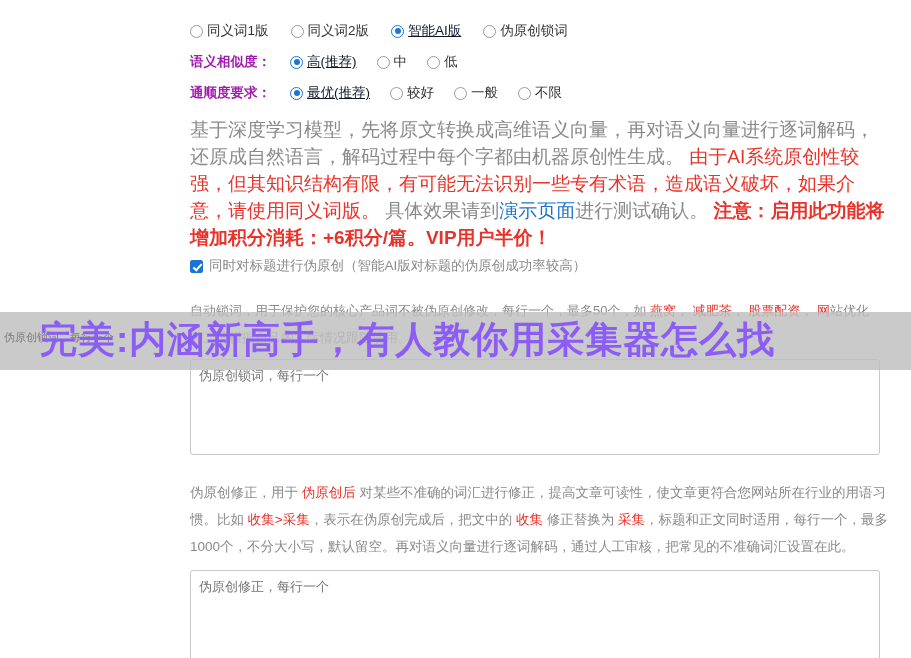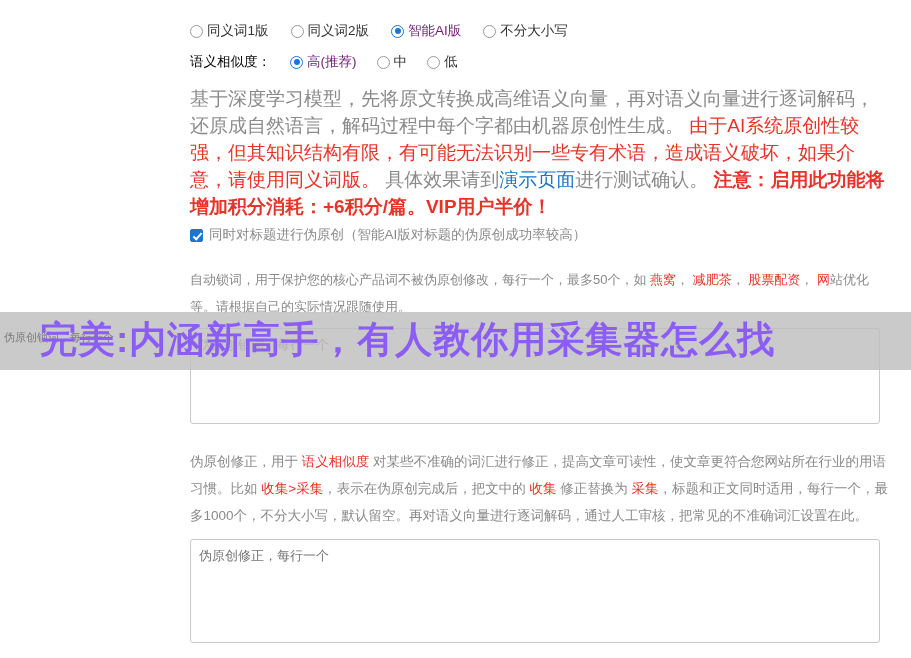--- a/index.html
+++ b/index.html
@@ -38,21 +38,21 @@
     gap: 0px;
   }
   .radio-opt {
     display: flex;
     align-items: center;
     margin-right: 22px;
     white-space: nowrap;
     font-size: 13.5px;
     color: #333;
   }
-  .radio-opt.sel { color: #701a75; }
+  .radio-opt.sel { color: #0f172a; text-decoration: underline; }
   .rb {
     width: 13px;
     height: 13px;
     border-radius: 50%;
     border: 1px solid #9a9a9a;
     background: #fff;
     margin-right: 4px;
     box-sizing: border-box;
     display: inline-block;
     position: relative;
@@ -74,21 +74,22 @@
   
   .opt-row {
     display: flex;
     align-items: center;
     margin-top: 13px;
   }
   .opt-label {
     width: 100px;
     flex: none;
     font-size: 13.5px;
-    color: #000000;
+    color: #a21caf;
+    font-weight: bold;
   }
   .opt-row .radio-opt { margin-right: 20px; justify-content: flex-end; }
 
   
   .desc {
     margin-top: 14px;
     line-height: 27px;
     font-size: 19px;
     color: #8a8a8a;
     width: 700px;
@@ -211,40 +212,59 @@
       <div class="radio-opt">
         <span class="rb"></span>
         <span>同义词2版</span>
       </div>
       <div class="radio-opt sel">
         <span class="rb on"></span>
         <span>智能AI版</span>
       </div>
       <div class="radio-opt">
         <span class="rb"></span>
-        <span>不分大小写</span>
+        <span>伪原创锁词</span>
       </div>
     </div>
 
     <div class="opt-row">
       <span class="opt-label">语义相似度：</span>
       <div class="radio-opt sel">
         <span class="rb on"></span>
         <span>高(推荐)</span>
       </div>
       <div class="radio-opt">
         <span class="rb"></span>
         <span>中</span>
       </div>
       <div class="radio-opt">
         <span class="rb"></span>
         <span>低</span>
       </div>
     </div>
 
+    <div class="opt-row">
+      <span class="opt-label">通顺度要求：</span>
+      <div class="radio-opt sel">
+        <span class="rb on"></span>
+        <span>最优(推荐)</span>
+      </div>
+      <div class="radio-opt">
+        <span class="rb"></span>
+        <span>较好</span>
+      </div>
+      <div class="radio-opt">
+        <span class="rb"></span>
+        <span>一般</span>
+      </div>
+      <div class="radio-opt">
+        <span class="rb"></span>
+        <span>不限</span>
+      </div>
+    </div>
 
     <div class="desc">
       <span>基于深度学习模型，先将原文转换成高维语义向量，再对语义向量进行逐词解码，还原成自然语言，解码过程中每个字都由机器原创性生成。</span>
       <span class="red">由于AI系统原创性较强，但其知识结构有限，有可能无法识别一些专有术语，造成语义破坏，如果介意，请使用同义词版。</span>
       <span>具体效果请到</span><a class="link" href="#">演示页面</a><span>进行测试确认。</span>
       <span class="bold-red">注意：启用此功能将增加积分消耗：+6积分/篇。VIP用户半价！</span>
     </div>
 
     <div class="cb-row">
       <span class="cb"></span>
@@ -255,21 +275,21 @@
       <span>自动锁词，用于保护您的核心产品词不被伪原创修改，每行一个，最多50个，如</span>
       <span class="kw">燕窝</span><span>，</span>
       <span class="kw">减肥茶</span><span>，</span>
       <span class="kw">股票配资</span><span>，</span>
       <span class="kw">网</span><span>站优化 等。请根据自己的实际情况跟随使用。</span>
     </div>
     <textarea id="lock-textarea" placeholder="伪原创锁词，每行一个" style=""></textarea>
 
     <div class="fix-desc">
       <span>伪原创修正，用于</span>
-      <span class="kw">语义相似度</span>
+      <span class="kw">伪原创后</span>
       <span>对某些不准确的词汇进行修正，提高文章可读性，使文章更符合您网站所在行业的用语习惯。比如</span>
       <span class="kw">收集&gt;采集</span><span>，表示在伪原创完成后，把文中的</span>
       <span class="kw">收集</span>
       <span>修正替换为</span>
       <span class="kw">采集</span><span>，标题和正文同时适用，每行一个，最多1000个，不分大小写，默认留空。再对语义向量进行逐词解码，通过人工审核，把常见的不准确词汇设置在此。</span>
     </div>
     <textarea id="fix-textarea" placeholder="伪原创修正，每行一个" style=""></textarea>
   </div>
 
   <div class="wm-banner"></div>

